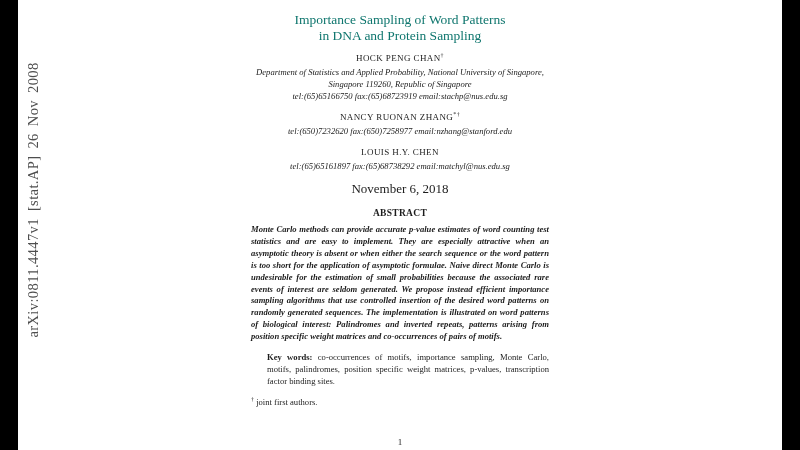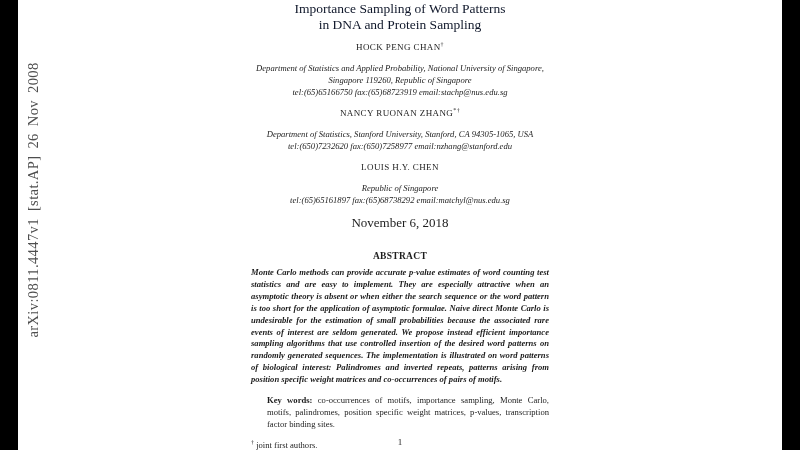--- a/index.html
+++ b/index.html
@@ -28,40 +28,40 @@
     color: #4e4e4e;
   }
   .content {
     position: absolute;
     left: 50%; top: 0;
     width: 306px;
     margin-left: -153px;
     text-align: center;
   }
   .title {
-    padding-top: 1px;
+    padding-top: 12px;
     font-size: 13.5px;
     line-height: 15.5px;
-    color: #0f172a;
+    color: #0f766e;
   }
   .author-name {
     margin-top: 9px;
     font-size: 9px;
     letter-spacing: 0.4px;
   }
   .author-name sup { font-size: 6px; }
   .affil {
-    margin-top: 10px;
+    margin-top: 3px;
     font-style: italic;
     font-size: 8.6px;
     line-height: 12px;
   }
   .date { margin-top: 9px; font-size: 13px; }
   .abstract-head {
-    margin-top: 20px;
+    margin-top: 11px;
     font-weight: bold;
     font-size: 9.5px;
     letter-spacing: 0.3px;
   }
   .abstract {
     margin: 6px 4px 0 4px;
     text-align: justify;
     font-weight: bold;
     font-size: 8.6px;
     line-height: 11.9px;
@@ -101,27 +101,25 @@
 
     <div class="author-name"><span>HOCK PENG CHAN</span><sup>†</sup></div>
     <div class="affil">
       <div>Department of Statistics and Applied Probability, National University of Singapore,</div>
       <div>Singapore 119260, Republic of Singapore</div>
       <div>tel:(65)65166750 fax:(65)68723919 email:stachp@nus.edu.sg</div>
     </div>
 
     <div class="author-name"><span>NANCY RUONAN ZHANG</span><sup>*†</sup></div>
     <div class="affil">
-      <div>Department of Statistics, Stanford University, Stanford, CA 94305-1065, USA</div>
       <div>tel:(650)7232620 fax:(650)7258977 email:nzhang@stanford.edu</div>
     </div>
 
     <div class="author-name"><span>LOUIS H.Y. CHEN</span><sup></sup></div>
     <div class="affil">
-      <div>Republic of Singapore</div>
       <div>tel:(65)65161897 fax:(65)68738292 email:matchyl@nus.edu.sg</div>
     </div>
 
     <div class="date">November 6, 2018</div>
 
     <div class="abstract-head">ABSTRACT</div>
 
     <div class="abstract">Monte Carlo methods can provide accurate p-value estimates of word counting test statistics and are easy to implement. They are especially attractive when an asymptotic theory is absent or when either the search sequence or the word pattern is too short for the application of asymptotic formulae. Naive direct Monte Carlo is undesirable for the estimation of small probabilities because the associated rare events of interest are seldom generated. We propose instead efficient importance sampling algorithms that use controlled insertion of the desired word patterns on randomly generated sequences. The implementation is illustrated on word patterns of biological interest: Palindromes and inverted repeats, patterns arising from position specific weight matrices and co-occurrences of pairs of motifs.</div>
 
     <div class="keywords"><span class="kw-label">Key words:</span> <span>co-occurrences of motifs, importance sampling, Monte Carlo, motifs, palindromes, position specific weight matrices, p-values, transcription factor binding sites.</span></div>

